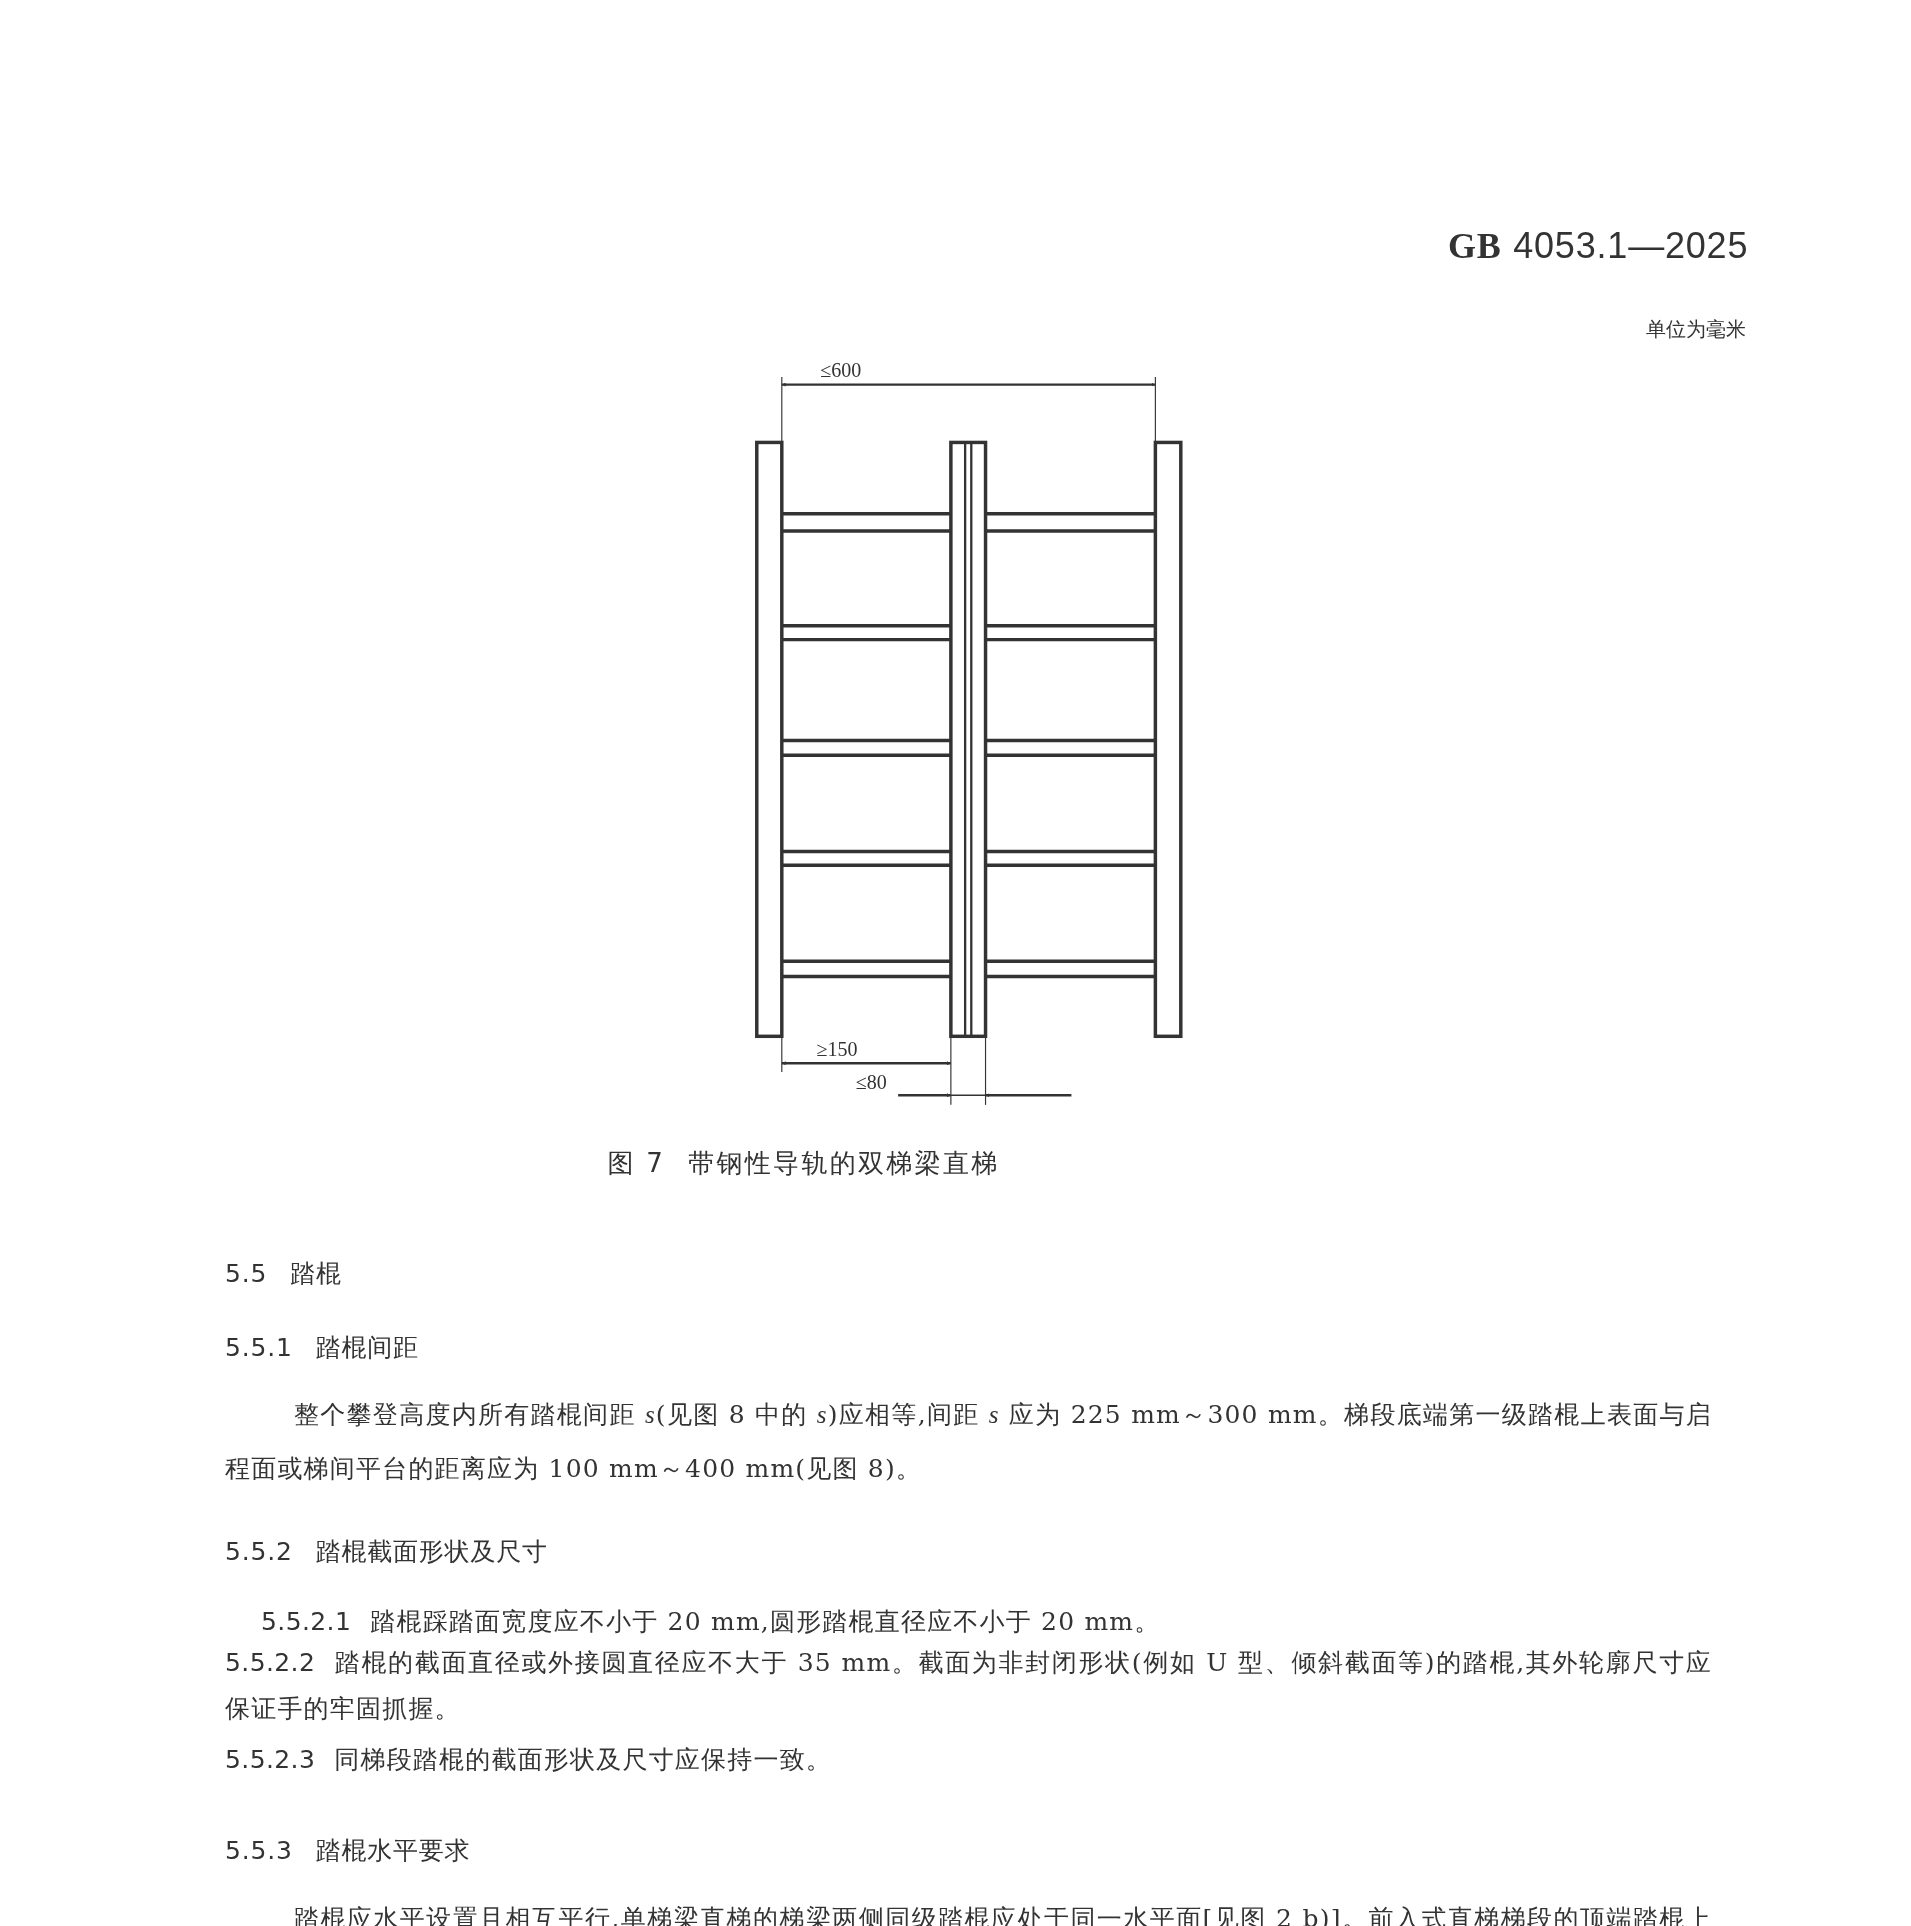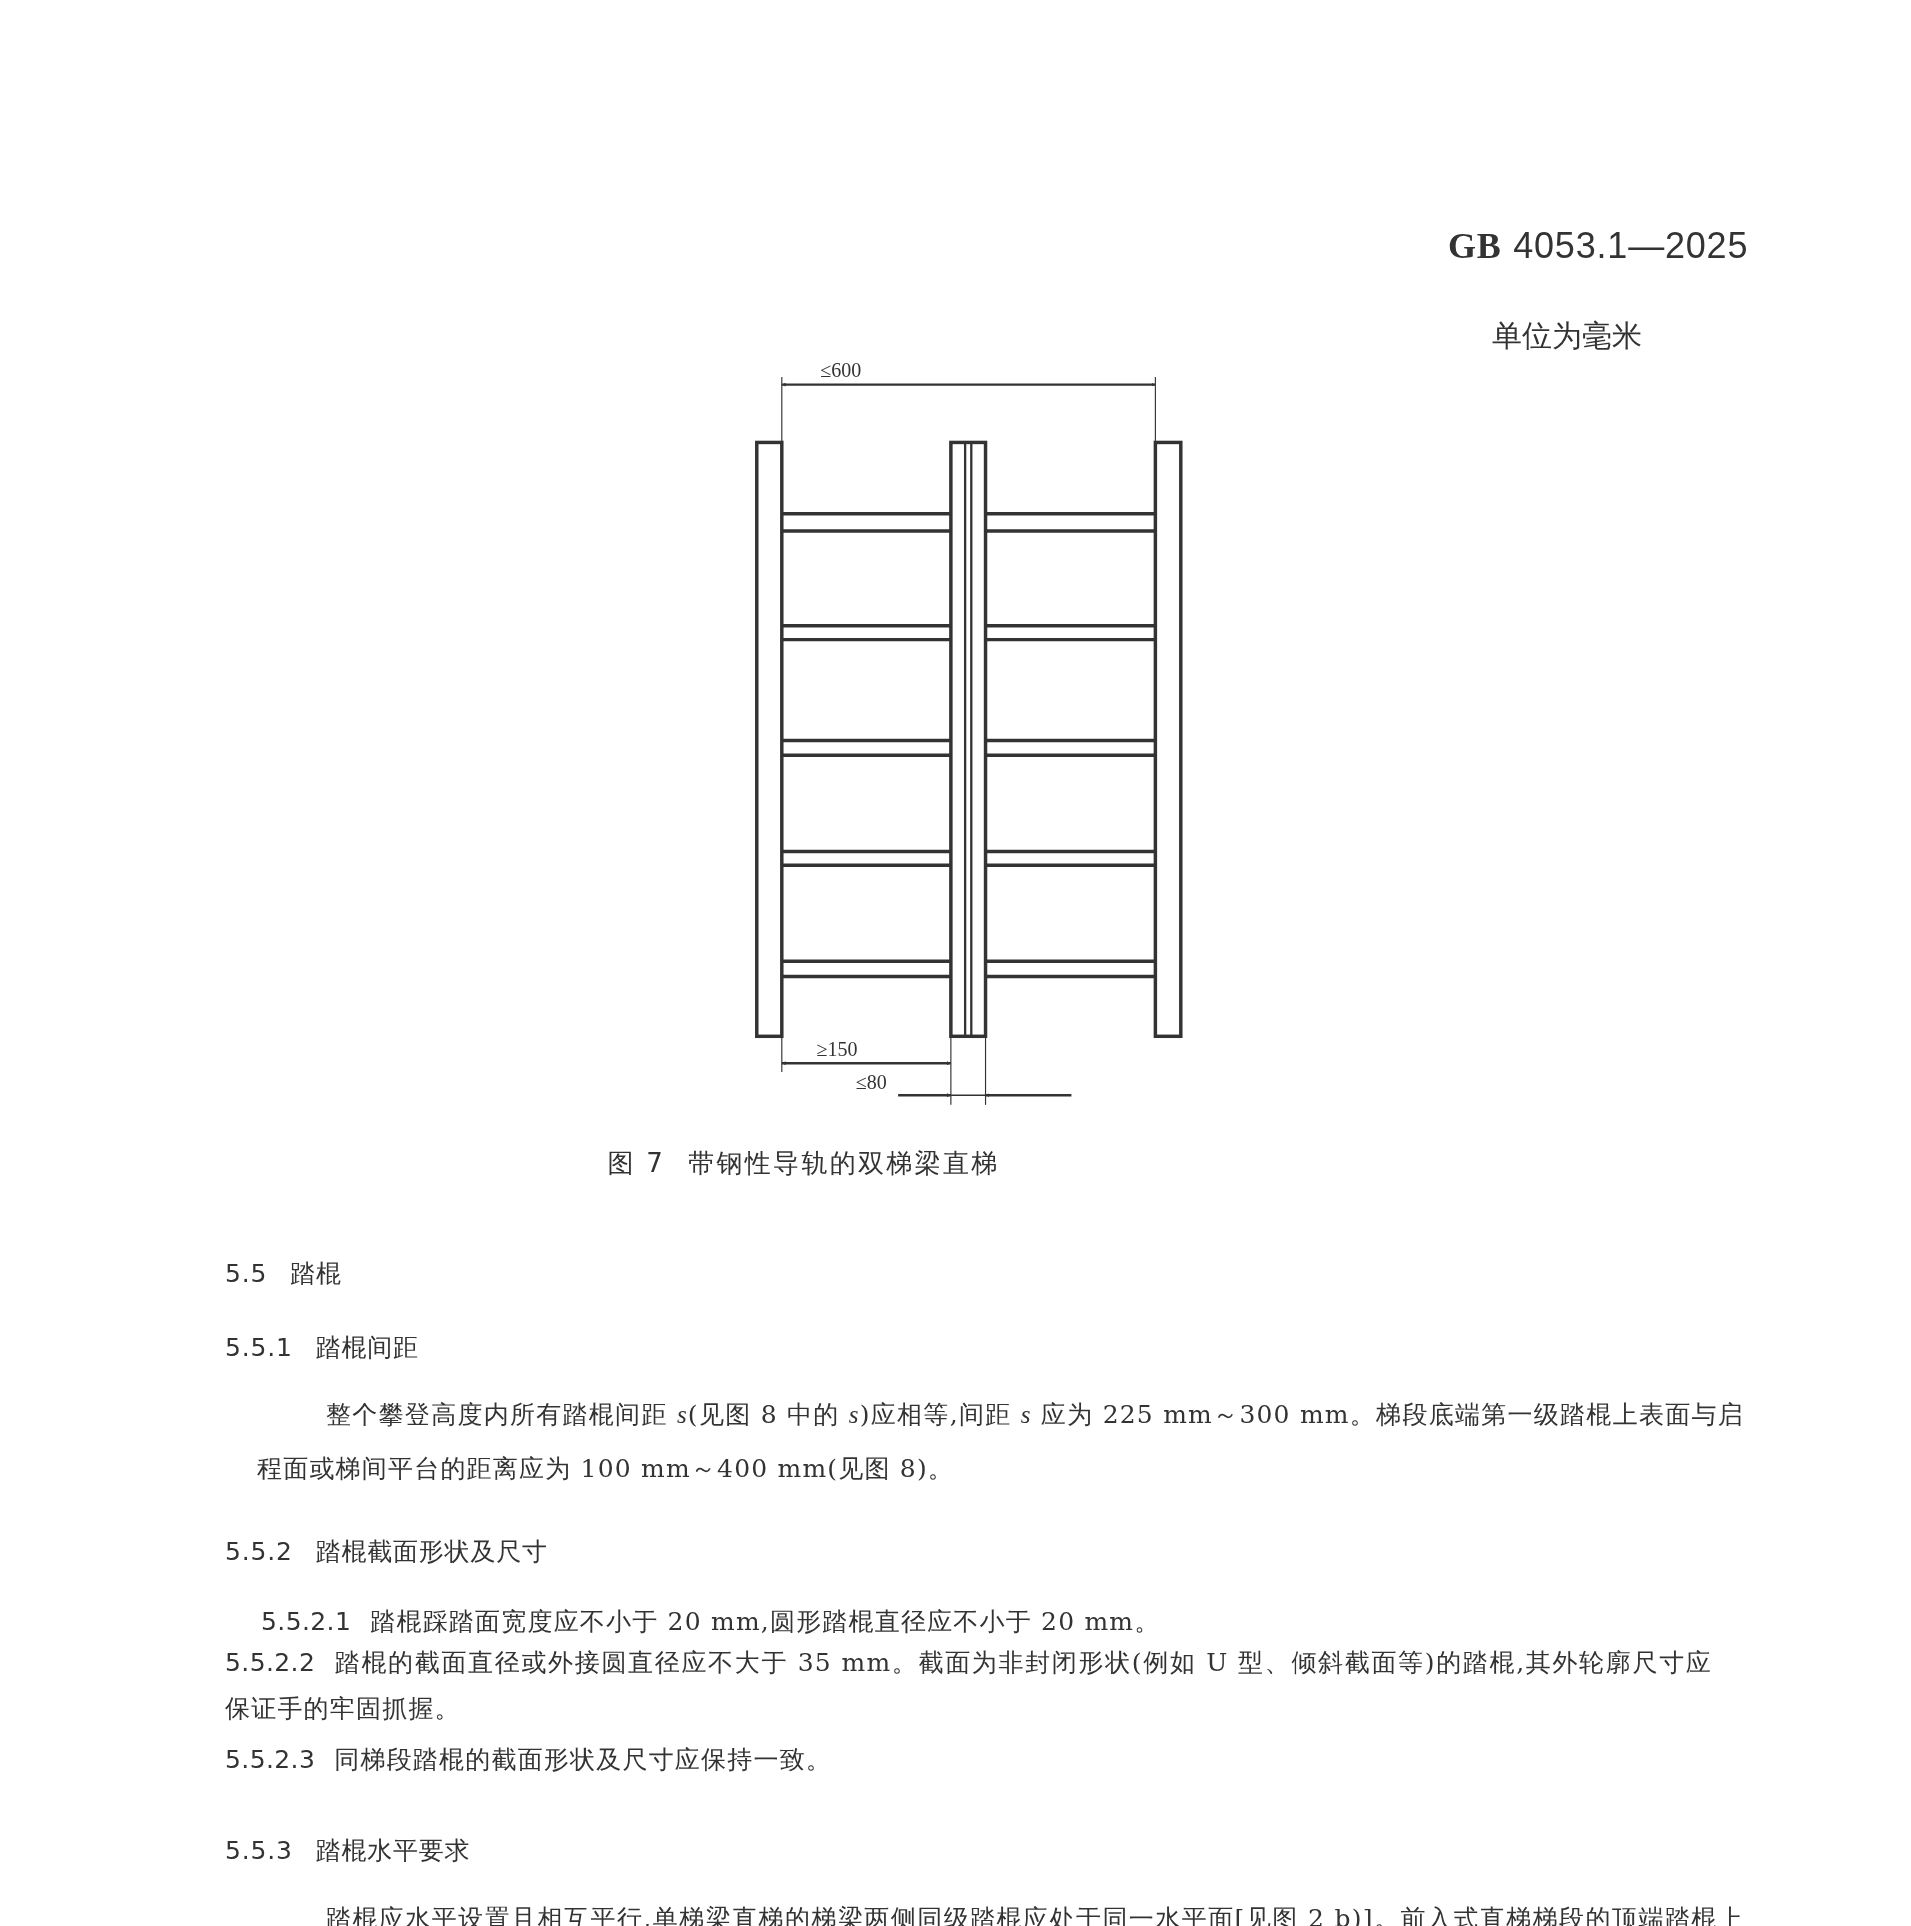--- a/index.html
+++ b/index.html
@@ -4,31 +4,31 @@
 <style>
   html, body { margin: 0; padding: 0; background: #ffffff; }
   body { width: 1911px; height: 2703px; position: relative; overflow: hidden; color: #333333; }
   .serif { font-family: "DejaVu Serif", "Liberation Serif", serif; }
   .sans  { font-family: "DejaVu Sans", "Liberation Sans", sans-serif; }
   .abs { position: absolute; }
 
   #std-number { left: 1448px; top: 225px; font-size: 36px; font-weight: bold; letter-spacing: 0.8px; white-space: nowrap; }
   #std-number .gb { font-family: "Liberation Serif", "DejaVu Serif", serif; margin-right: 11.6px; }
   #std-number .num { font-family: "Liberation Sans", "DejaVu Sans", sans-serif; font-weight: normal; }
-  #unit-note { left: 1492px; top: 316px; font-size: 30px; }
+  #unit-note { left: 1646px; top: 316px; font-size: 20px; }
 
   #figure { left: 0; top: 0; width: 1911px; height: 1156px; }
   #figure-caption { left: 0; width: 1607px; top: 1146px; text-align: center; font-size: 26px; letter-spacing: 2.3px; }
   #figure-caption .fig-num { margin-right: 23px; }
 
   .h2 { font-size: 25px; letter-spacing: 0.8px; white-space: nowrap; }
   .h2 .num { display: inline-block; min-width: 0; margin-right: 23px; }
   .body-text { font-size: 25px; line-height: 54px; letter-spacing: 1.2px; }
   .para { left: 225px; width: 1487px; text-align: justify; text-align-last: left; }
-  .indent { text-indent: 69px; margin-left: 32px; }
+  .indent { text-indent: 69px; }
   .clause .cnum { font-family: "DejaVu Sans", "Liberation Sans", sans-serif; margin-right: 19px; letter-spacing: 0.4px; }
   .ital { font-style: italic; font-family: "Liberation Serif", "DejaVu Serif", serif; }
 </style>
 </head>
 <body>
 
 <div id="std-number" class="abs">
   <span class="gb">GB</span><span class="num">4053.1—2025</span>
 </div>
 <div id="unit-note" class="abs serif">单位为毫米</div>

